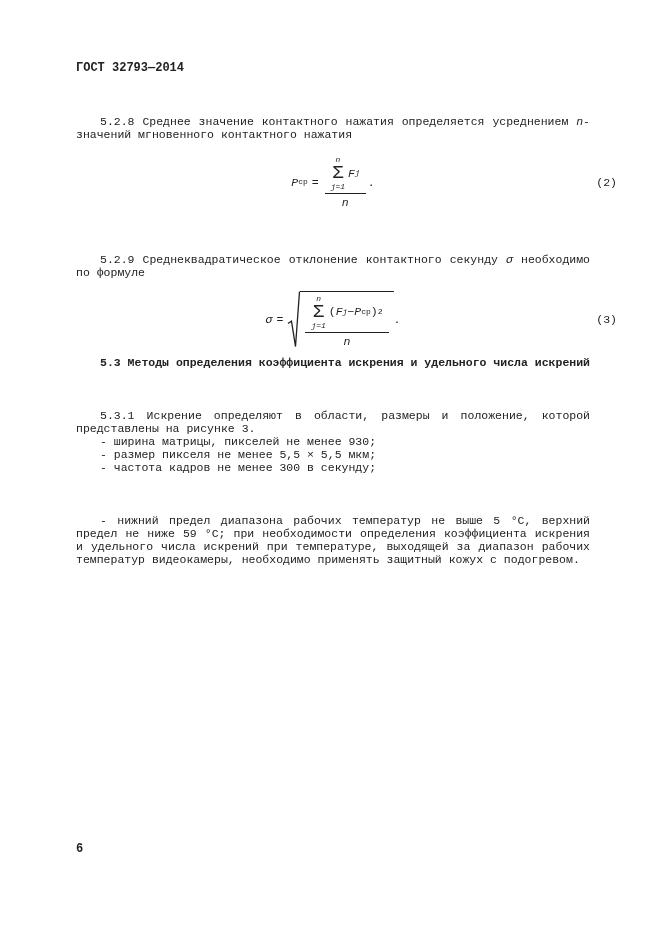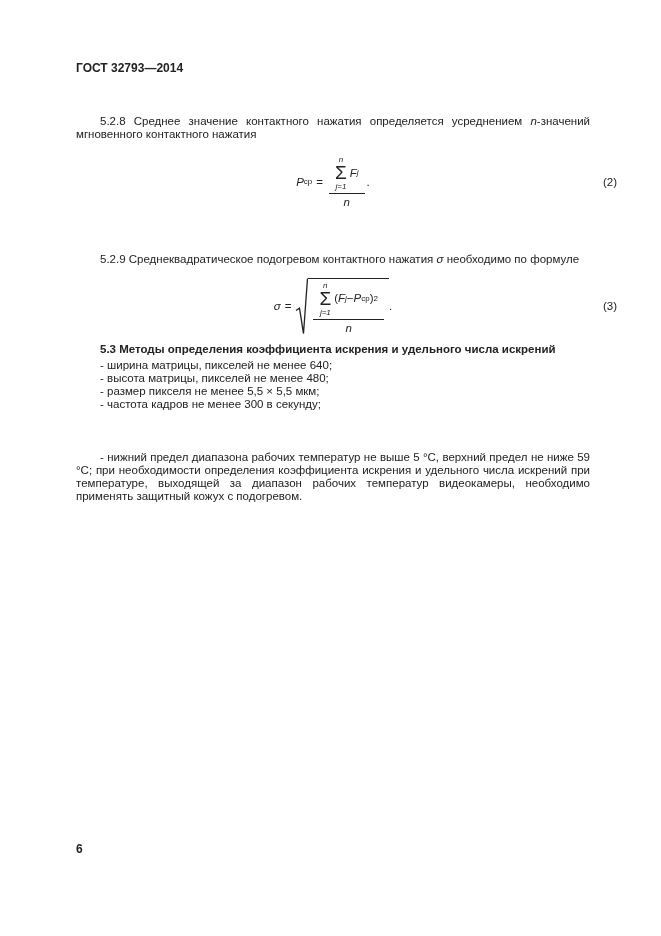--- a/index.html
+++ b/index.html
@@ -2,21 +2,21 @@
 <html><head>
 <meta charset="utf-8">
 <style>
   html, body { margin: 0; padding: 0; background: #ffffff; }
   .page {
     position: relative;
     width: 661px;
     height: 936px;
     background: #ffffff;
     color: #222222;
-    font-family: Liberation Sans, sans-serif;
+    font-family: Liberation Mono, monospace;
     font-size: 11.5px;
     line-height: 13px;
     box-sizing: border-box;
     padding: 62px 71px 0 76px;
     overflow: hidden;
   }
   .doc-header {
     font-weight: bold;
     font-size: 12px;
     margin: 0 0 18px 0;
@@ -92,21 +92,21 @@
   }
   .sqrt-content {
     border-top: 1.2px solid #222;
     padding: 2px 3px 0 3px;
     display: inline-flex;
     align-items: center;
   }
   .sqrt-content .frac .fnum { border-bottom: 1px solid #222; }
   .section-heading {
     font-weight: bold;
-    margin: 0 0 3px 0;
+    margin: 0 0 9px 0;
   }
   .page-number {
     position: absolute;
     left: 76px;
     top: 843px;
     font-weight: bold;
     font-size: 12px;
   }
 </style>
 </head>
@@ -133,21 +133,21 @@
           <span class="var">F</span>
             <sub class="it">j</sub>
         </span>
         <span class="fden var">n</span>
       </span>
       <span>.</span>
     </span>
     <span class="eq-number">(2)</span>
   </div>
 
-  <p class="justify indent"><span>5.2.9 Среднеквадратическое подогревом контактного нажатия </span><span class="var">σ</span><span> необходимо по формуле</span></p>
+  <p class="justify indent"><span>5.2.9 Среднеквадратическое отклонение контактного секунду </span><span class="var">σ</span><span> необходимо по формуле</span></p>
 
   <div class="equation eq3">
     <span class="eq-body">
       <span class="var">σ</span>
       <span class="eq-sign">=</span>
       <span class="sqrt">
         <svg class="radical" viewBox="0 0 13 100" preserveAspectRatio="none">
           <path d="M1 57 L4.5 53 L8.5 97.5 L12.5 1" fill="none" stroke="#222222" stroke-width="1.3" vector-effect="non-scaling-stroke"></path>
         </svg>
         <span class="sqrt-content">
@@ -171,22 +171,22 @@
           </span>
         </span>
       </span>
       <span>.</span>
     </span>
     <span class="eq-number">(3)</span>
   </div>
 
   <p class="section-heading indent">5.3 Методы определения коэффициента искрения и удельного числа искрений</p>
 
+  <p class="justify indent">5.3.1 Искрение определяют в области, размеры и положение, которой представлены на рисунке 3.</p>
 
-  <p class="indent">- ширина матрицы, пикселей не менее 640;</p>
-  <p class="indent">- высота матрицы, пикселей не менее 480;</p>
+  <p class="indent">- ширина матрицы, пикселей не менее 930;</p>
   <p class="indent">- размер пикселя не менее 5,5 × 5,5 мкм;</p>
   <p class="indent">- частота кадров не менее 300 в секунду;</p>
   <p class="justify indent">- нижний предел диапазона рабочих температур не выше 5 °С, верхний предел не ниже 59 °С; при необходимости определения коэффициента искрения и удельного числа искрений при температуре, выходящей за диапазон рабочих температур видеокамеры, необходимо применять защитный кожух с подогревом.</p>
 
   <div class="page-number">6</div>
 
 </div>
 
 </body></html>

